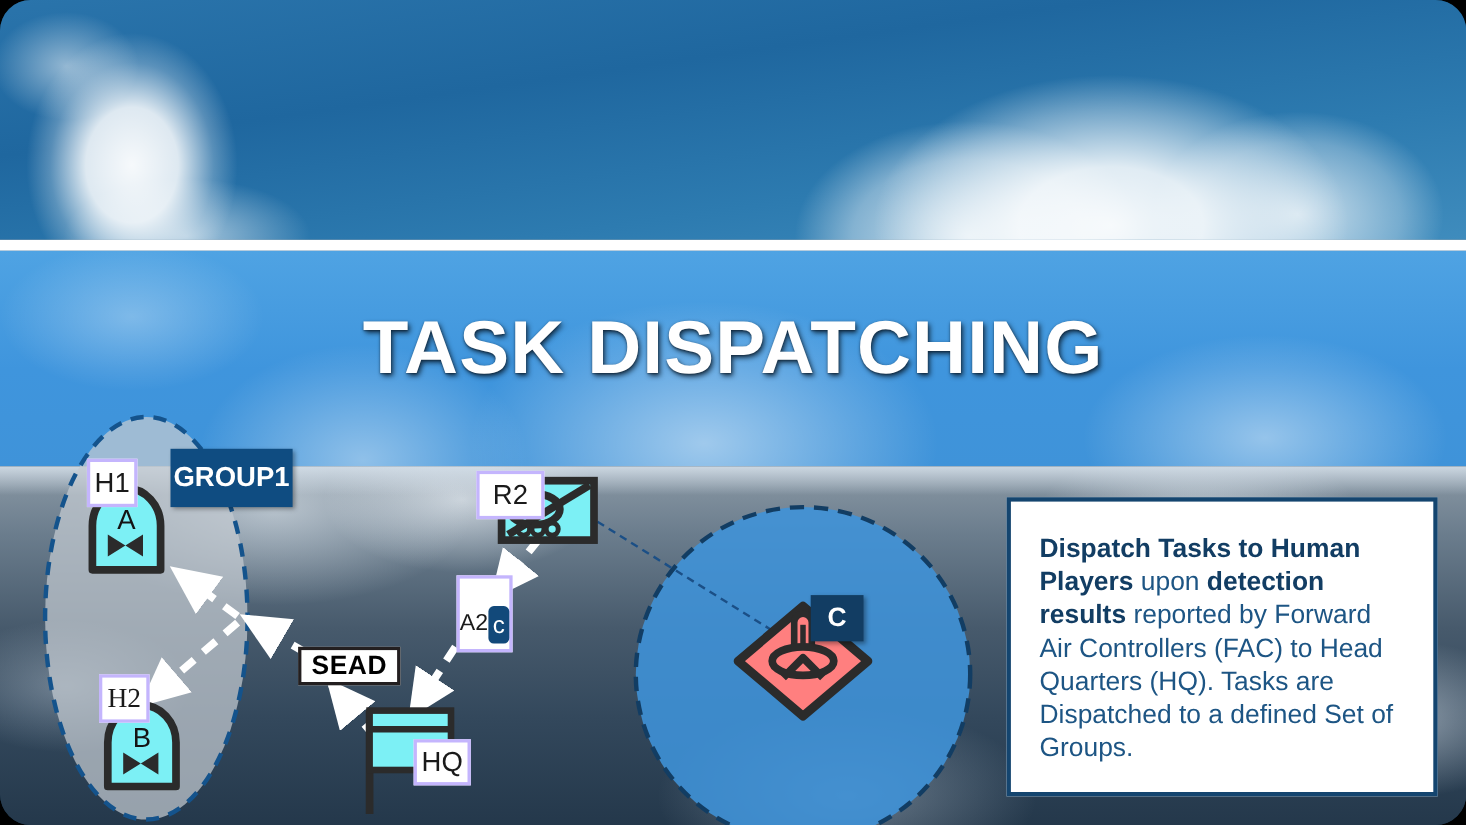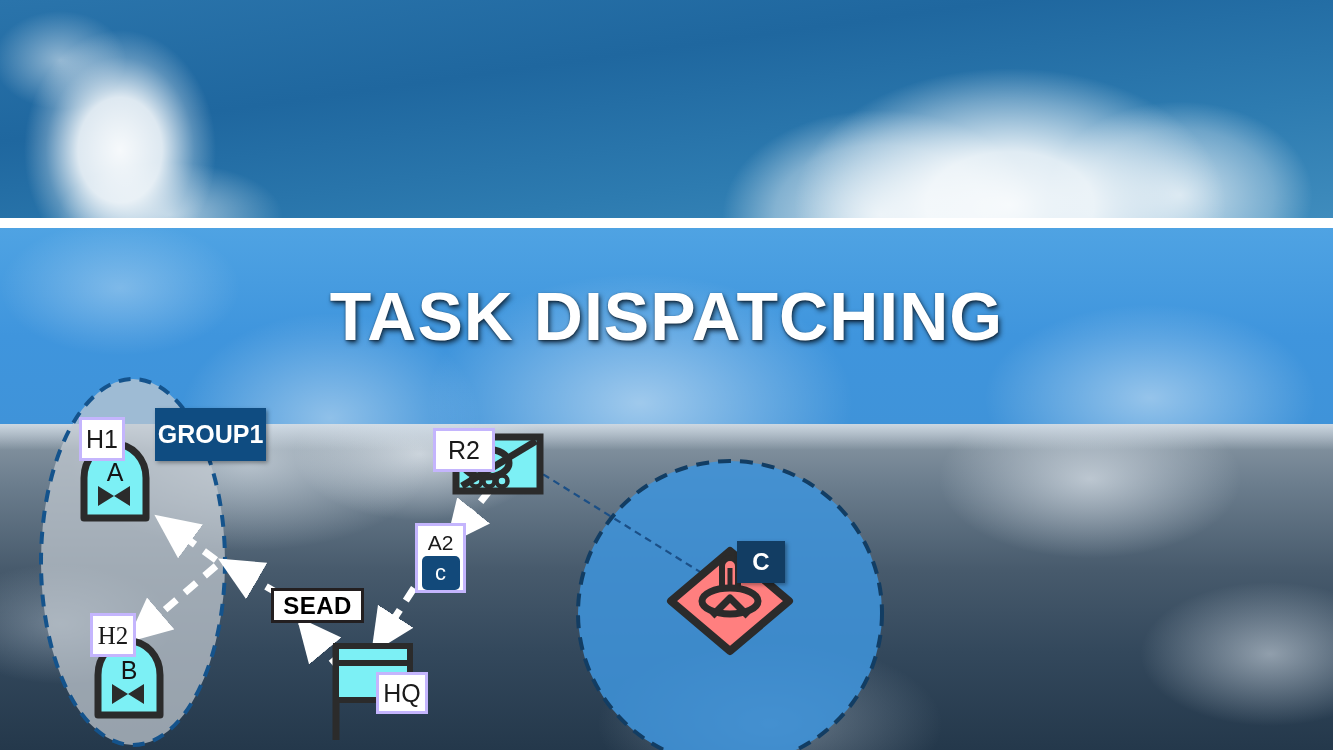--- a/index.html
+++ b/index.html
@@ -1,19 +1,20 @@
 <!DOCTYPE html>
 <html><head>
 <meta charset="utf-8">
 <style>
   html,body{margin:0;padding:0;background:#000;}
   #stage{
     position:relative;width:1333px;height:750px;overflow:hidden;
     font-family:"Liberation Sans", sans-serif;
     background:#12314a;
+    border-radius:28px;
   }
 
   
   .band{position:absolute;left:0;width:1333px;overflow:hidden;}
 
   
   #band-top{top:0;height:218px;
     background:
       radial-gradient(ellipse 300px 190px at 1010px 205px, rgba(255,255,255,.95) 0%, rgba(255,255,255,.85) 28%, rgba(255,255,255,.35) 55%, rgba(255,255,255,0) 72%),
       radial-gradient(ellipse 210px 140px at 880px 215px, rgba(255,255,255,.8) 0%, rgba(255,255,255,.4) 50%, rgba(255,255,255,0) 75%),
@@ -184,23 +185,26 @@
   <div class="chip chip-navy dk" style="left:737px;top:541px;width:48px;height:42px;font-size:24px;">C</div>
 
   <div class="chip chip-white" style="left:79px;top:417px;width:46px;height:44px;">H1</div>
 
   <div class="chip chip-white" style="left:90px;top:613px;width:46px;height:44px;font-family:Liberation Serif, serif;">H2</div>
 
   <div class="chip chip-white" style="left:433px;top:428px;width:62px;height:44px;">R2</div>
 
   <div class="chip chip-white" style="left:376px;top:672px;width:52px;height:42px;">HQ</div>
 
-  <div class="chip chip-white" style="left:415px;top:523px;width:51px;height:70px;flex-direction:column;justify-content:space-between;padding-top:6px;">
+  <div class="chip chip-white" style="left:415px;top:523px;width:51px;height:70px;flex-direction:row;justify-content:space-between;padding-top:18px;">
     <span style="font-size:21px;line-height:1.05;">A2</span>
     <span class="a2-box" style="position:static;margin-top:2px;width:38px;height:34px;">
       <span>c</span>
     </span>
   </div>
 
   <div class="chip chip-sead" style="left:271px;top:588px;width:93px;height:35px;">SEAD</div>
 
+  <div id="info-panel">
+    <span id="desc-text"><b>Dispatch Tasks to Human Players</b><span> upon </span><b>detection results</b><span> reported by Forward Air Controllers (FAC) to Head Quarters (HQ). Tasks are Dispatched to a defined Set of Groups.</span></span>
+  </div>
 
 </div>
 
 </body></html>

